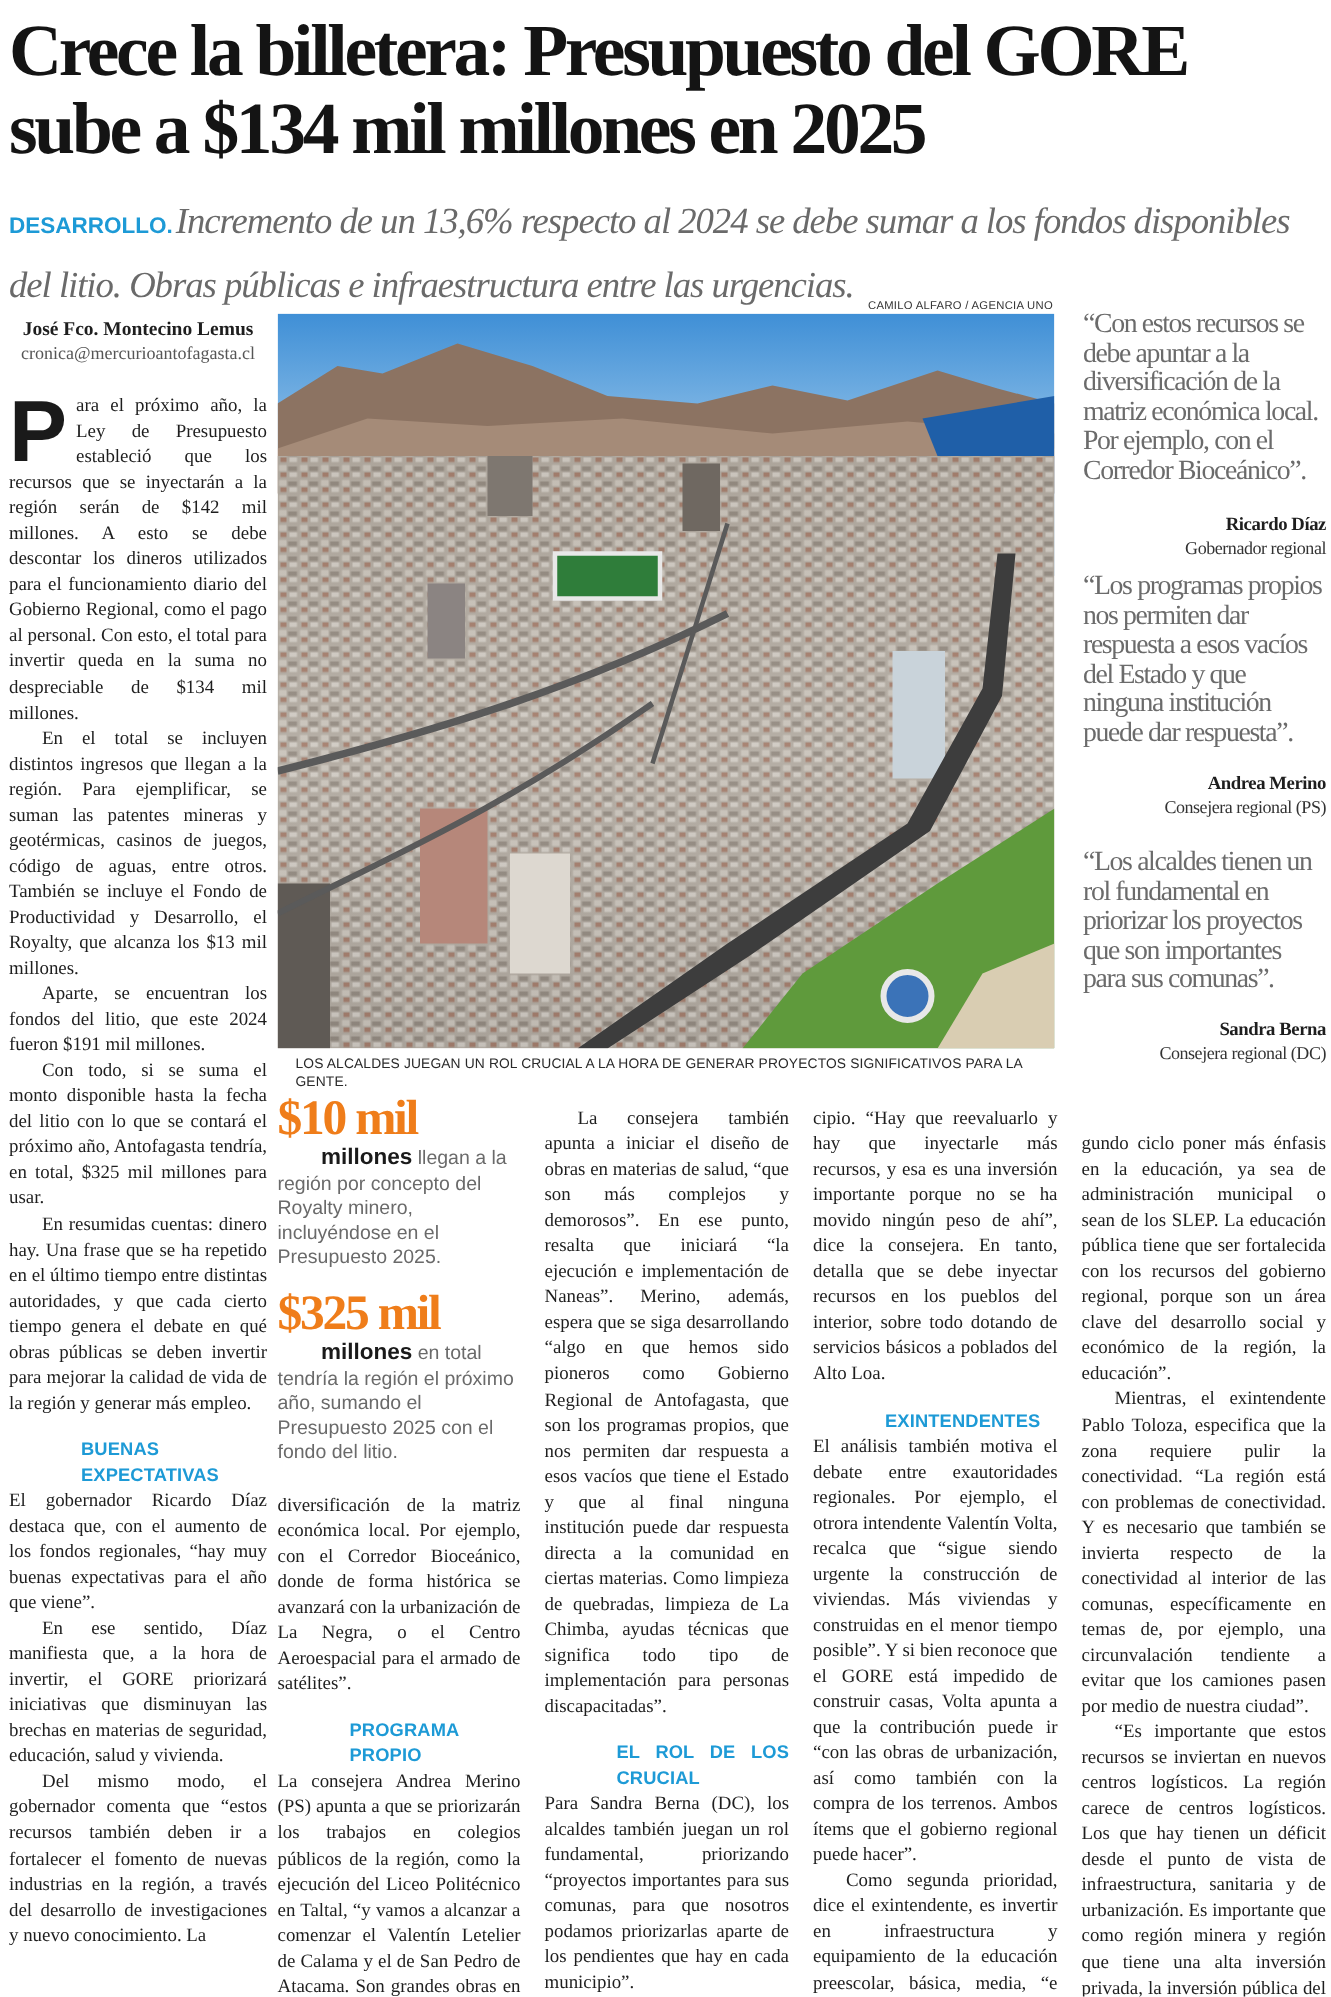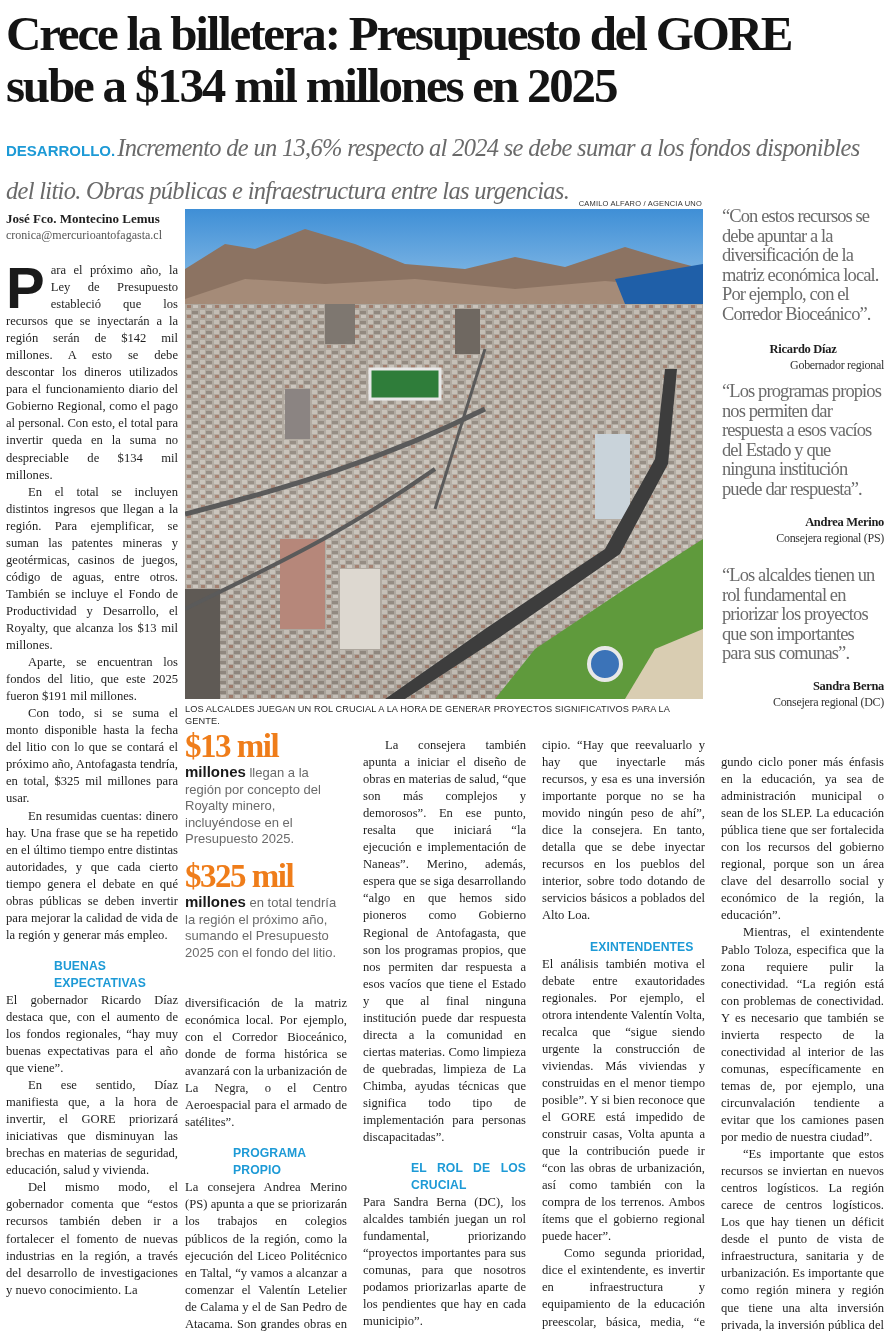--- a/index.html
+++ b/index.html
@@ -12,60 +12,60 @@
       font-size: 24.5px; line-height: 40px; font-style: italic; color: #6a6a6a; letter-spacing: -0.7px; }
     .deck .kicker { font-family: "Liberation Sans", sans-serif; font-style: normal; font-weight: bold;
       color: #1d9ad6; font-size: 15px; letter-spacing: 0; margin-right: 2px; }
 
     .col { position: absolute; font-size: 12.6px; line-height: 17.05px; text-align: justify; hyphens: manual; }
     .col p { margin: 0; text-indent: 22px; }
     .col p.noindent { text-indent: 0; }
     .col h3 { margin: 8px 0 0 0; font-family: "Liberation Sans", sans-serif; font-weight: bold;
       font-size: 12.2px; line-height: 17px; color: #1d9ad6; letter-spacing: 0.1px; padding-left: 48px; }
 
-    .byline { position: absolute; left: 6px; top: 210px; width: 172px; }
+    .byline { position: absolute; left: 6px; top: 210px; width: 172px; text-align: center; }
     .byline .name { font-weight: bold; font-size: 13px; line-height: 17px; color: #1e1e1e; }
     .byline .email { font-size: 12px; line-height: 16px; color: #555; }
 
     .dropcap { float: left; font-family: "Liberation Sans", sans-serif; font-weight: bold; font-size: 58px;
       line-height: 48px; margin: 2px 6px 0 0; color: #1a1a1a; }
 
     .photo-credit { position: absolute; top: 199px; right: 185px; font-family: "Liberation Sans", sans-serif;
       font-size: 7.5px; color: #333; letter-spacing: 0.2px; }
     .photo { position: absolute; left: 185px; top: 209px; width: 518px; height: 490px; overflow: hidden; }
     .photo svg { display: block; }
-    .caption { position: absolute; left: 185px; top: 703px; width: 520px; font-family: "Liberation Sans", sans-serif;
+    .caption { position: absolute; left: 197px; top: 703px; width: 520px; font-family: "Liberation Sans", sans-serif;
       font-size: 9.2px; line-height: 12px; color: #2a2a2a; letter-spacing: 0.1px; }
 
     .quote-box { position: absolute; left: 722px; width: 162px; }
     .quote-text { font-family: "Liberation Serif", serif; font-size: 18.5px; line-height: 19.6px; color: #6b6b6b;
       letter-spacing: -0.9px; margin: 0; }
     .quote-name { text-align: right; font-weight: bold; font-size: 12.5px; line-height: 16px; margin-top: 14px; color: #1e1e1e; letter-spacing: -0.3px; }
     .quote-role { text-align: right; font-size: 12px; line-height: 16px; color: #333; letter-spacing: -0.3px; }
 
     .stat { position: absolute; left: 185px; width: 162px; font-family: "Liberation Sans", sans-serif; }
     .stat .big { font-family: "Liberation Serif", serif; font-weight: bold; color: #ef7d1a; font-size: 33px; line-height: 36px; letter-spacing: -1.5px; }
     .stat .desc { font-size: 13px; line-height: 16.6px; color: #6a6a6a; }
-    .stat .desc b { color: #1a1a1a; font-size: 15px; }
+    .stat .desc b { color: #1a1a1a; font-size: 15px; margin-left: 29px; }
   </style>
 </head>
 <body>
 
 <h1 class="headline">Crece la billetera: Presupuesto del GORE sube a $134 mil millones en 2025</h1>
 <p class="deck"><span class="kicker">DESARROLLO.</span><span>Incremento de un 13,6% respecto al 2024 se debe sumar a los fondos disponibles del litio. Obras públicas e infraestructura entre las urgencias.</span></p>
 
 <div class="byline">
   <div class="name">José Fco. Montecino Lemus</div>
   <div class="email">cronica@mercurioantofagasta.cl</div>
 </div>
 
 <div class="col" style="left:6px; top:262px; width:172px;">
   <p class="noindent"><span class="dropcap">P</span><span>ara el próximo año, la Ley de Presupuesto estableció que los recursos que se inyectarán a la región serán de $142 mil millones. A esto se debe descontar los dineros utilizados para el funcionamiento diario del Gobierno Regional, como el pago al personal. Con esto, el total para invertir queda en la suma no despreciable de $134 mil millones.</span></p>
   <p>En el total se incluyen distintos ingresos que llegan a la región. Para ejemplificar, se suman las patentes mineras y geotérmicas, casinos de juegos, código de aguas, entre otros. También se incluye el Fondo de Productividad y Desarrollo, el Royalty, que alcanza los $13 mil millones.</p>
-  <p>Aparte, se encuentran los fondos del litio, que este 2025 fueron $191 mil millones.</p>
+  <p>Aparte, se encuentran los fondos del litio, que este 2024 fueron $191 mil millones.</p>
   <p>Con todo, si se suma el monto disponible hasta la fecha del litio con lo que se contará el próximo año, Antofagasta tendría, en total, $325 mil millones para usar.</p>
   <p>En resumidas cuentas: dinero hay. Una frase que se ha repetido en el último tiempo entre distintas autoridades, y que cada cierto tiempo genera el debate en qué obras públicas se deben invertir para mejorar la calidad de vida de la región y generar más empleo.</p>
   <h3 style="margin-top:14px;">BUENAS EXPECTATIVAS</h3>
   <p class="noindent">El gobernador Ricardo Díaz destaca que, con el aumento de los fondos regionales, “hay muy buenas expectativas para el año que viene”.</p>
   <p>En ese sentido, Díaz manifiesta que, a la hora de invertir, el GORE priorizará iniciativas que disminuyan las brechas en materias de seguridad, educación, salud y vivienda.</p>
   <p>Del mismo modo, el gobernador comenta que “estos recursos también deben ir a fortalecer el fomento de nuevas industrias en la región, a través del desarrollo de investigaciones y nuevo conocimiento. La</p>
 </div>
 
 <div class="photo-credit">CAMILO ALFARO / AGENCIA UNO</div>
 <div class="photo">
@@ -109,36 +109,36 @@
     <circle cx="420" cy="455" r="16" fill="#3b73b8" stroke="#e8e8e8" stroke-width="4"></circle>
     <path d="M0 305 C100 280 200 250 300 200" stroke="#5a5a5a" stroke-width="5" fill="none"></path>
     <path d="M0 400 C80 360 150 330 250 260" stroke="#5a5a5a" stroke-width="4" fill="none"></path>
     <path d="M300 140 L250 300" stroke="#5a5a5a" stroke-width="3" fill="none"></path>
   </svg>
 </div>
 <div class="caption">LOS ALCALDES JUEGAN UN ROL CRUCIAL A LA HORA DE GENERAR PROYECTOS SIGNIFICATIVOS PARA LA GENTE.</div>
 
 <div class="quote-box" style="top:207px;">
   <p class="quote-text">“Con estos recursos se debe apuntar a la diversificación de la matriz económica local. Por ejemplo, con el Corredor Bioceánico”.</p>
-  <div class="quote-name" style="margin-top:16px;text-align:center;">Ricardo Díaz</div>
+  <div class="quote-name" style="margin-top:16px;">Ricardo Díaz</div>
   <div class="quote-role">Gobernador regional</div>
 </div>
 <div class="quote-box" style="top:382px;">
   <p class="quote-text">“Los programas propios nos permiten dar respuesta a esos vacíos del Estado y que ninguna institución puede dar respuesta”.</p>
   <div class="quote-name">Andrea Merino</div>
   <div class="quote-role">Consejera regional (PS)</div>
 </div>
 <div class="quote-box" style="top:566px;">
   <p class="quote-text">“Los alcaldes tienen un rol fundamental en priorizar los proyectos que son importantes para sus comunas”.</p>
   <div class="quote-name">Sandra Berna</div>
   <div class="quote-role">Consejera regional (DC)</div>
 </div>
 
 <div class="stat" style="top:728px;">
-  <div class="big">$13 mil</div>
+  <div class="big">$10 mil</div>
   <div class="desc"><b>millones</b> <span>llegan a la región por concepto del Royalty minero, incluyéndose en el Presupuesto 2025.</span></div>
 </div>
 <div class="stat" style="top:858px;">
   <div class="big">$325 mil</div>
   <div class="desc"><b>millones</b> <span>en total tendría la región el próximo año, sumando el Presupuesto 2025 con el fondo del litio.</span></div>
 </div>
 
 <div class="col" style="left:185px; top:995px; width:162px;">
   <p class="noindent">diversificación de la matriz económica local. Por ejemplo, con el Corredor Bioceánico, donde de forma histórica se avanzará con la urbanización de La Negra, o el Centro Aeroespacial para el armado de satélites”.</p>
   <h3 style="margin-top:14px;">PROGRAMA PROPIO</h3>

